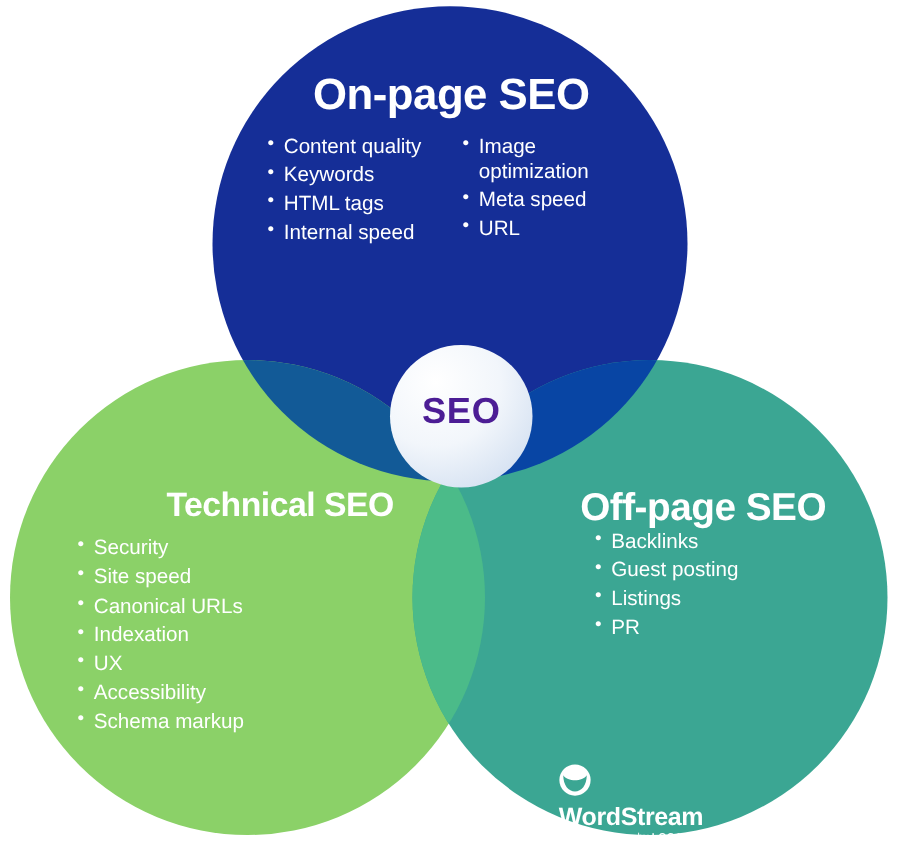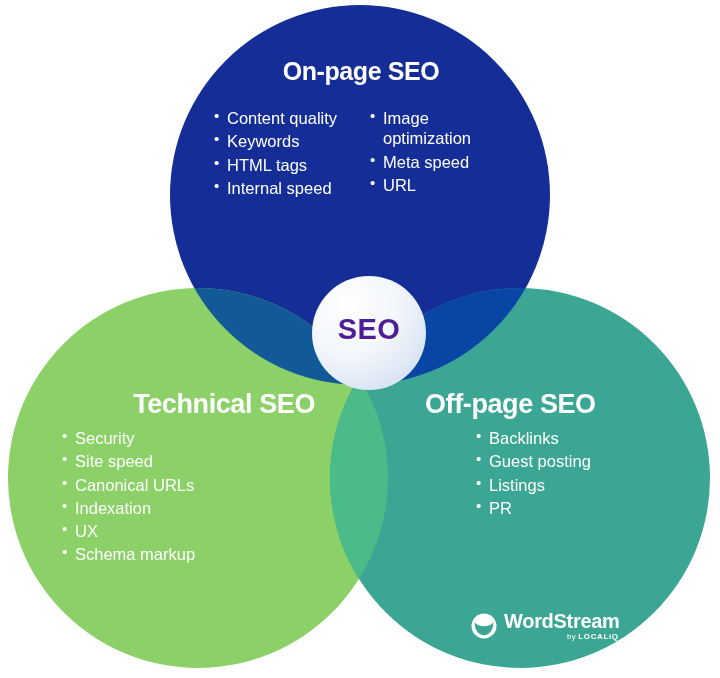--- a/index.html
+++ b/index.html
@@ -59,22 +59,22 @@
   }
 
   
   #block-onpage {
     left: 175px;
     top: 58px;
     width: 372px;
     text-align: center;
   }
   #block-onpage .group-title {
-    font-size: 25px;
-    margin-bottom: 24px;
+    font-size: 35px;
+    margin-bottom: 12px;
   }
   #onpage-columns {
     display: flex;
     justify-content: center;
     gap: 22px;
     text-align: left;
   }
   #onpage-columns .bullet-list {
     font-size: 16.5px;
   }
@@ -97,23 +97,22 @@
     padding-left: 36px;
   }
 
   
   #block-offpage {
     left: 425px;
     top: 390px;
     width: 275px;
   }
   #block-offpage .group-title {
-    font-size: 27px;
-    text-align: left;
-    margin-bottom: 10px;
+    font-size: 31px;
+    text-align: center;
   }
   #block-offpage .bullet-list {
     font-size: 16.5px;
     padding-left: 50px;
   }
 
   
   #center-label {
     position: absolute;
     left: 313px;
@@ -122,25 +121,26 @@
     text-align: center;
     font-size: 29px;
     font-weight: bold;
     letter-spacing: 0.5px;
     color: #4c1d95;
   }
 
   
   #brand-logo {
     position: absolute;
-    left: 471px;
+    left: 447px;
     top: 611px;
     display: flex;
-    align-items: center;
+    align-items: flex-start;
     gap: 7px;
+    flex-direction: column;
   }
   #brand-wordmark-wrap {
     display: flex;
     flex-direction: column;
     align-items: flex-end;
     line-height: 1;
   }
   #brand-wordmark {
     font-size: 20px;
     font-weight: bold;
@@ -217,20 +217,21 @@
   </div>
 
   <div class="group-block" id="block-technical">
     <div class="group-title">Technical SEO</div>
     <ul class="bullet-list">
       <li>Security</li>
       <li>Site speed</li>
       <li>Canonical URLs</li>
       <li>Indexation</li>
       <li>UX</li>
+      <li>Accessibility</li>
       <li>Schema markup</li>
     </ul>
   </div>
 
   <div class="group-block" id="block-offpage">
     <div class="group-title">Off-page SEO</div>
     <ul class="bullet-list">
       <li>Backlinks</li>
       <li>Guest posting</li>
       <li>Listings</li>

